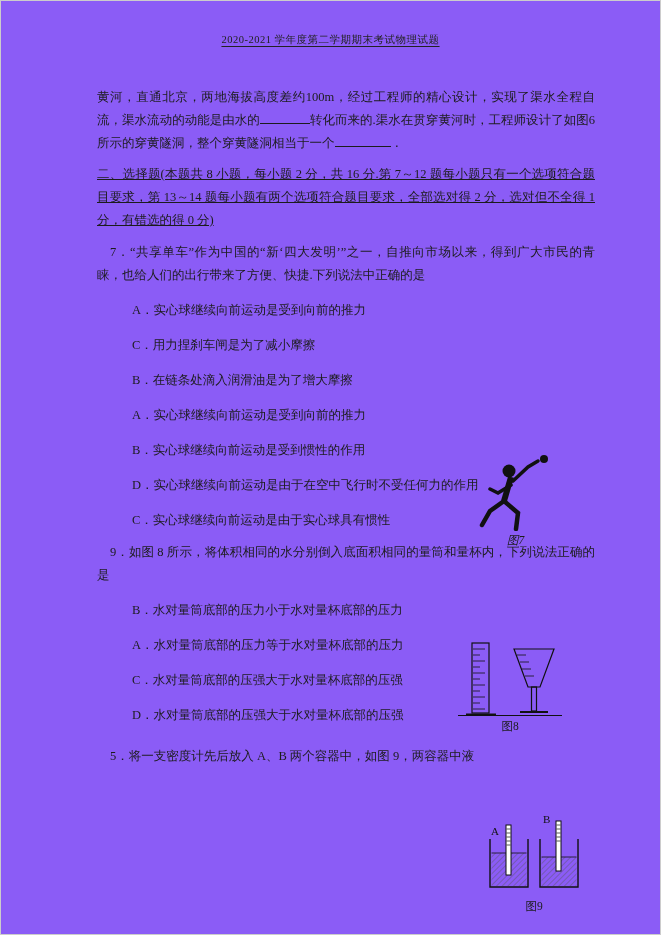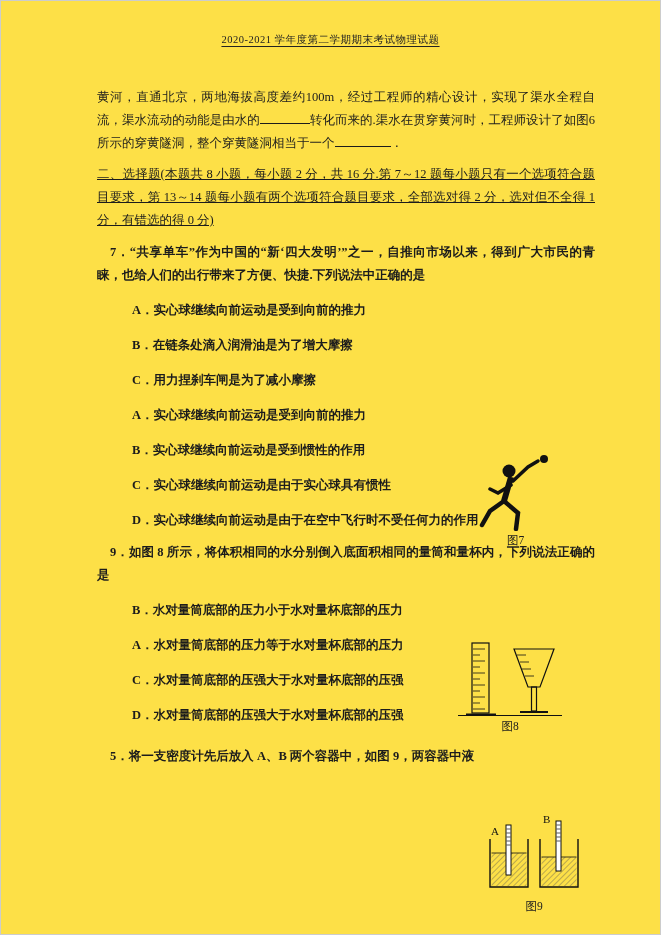--- a/index.html
+++ b/index.html
@@ -4,36 +4,36 @@
 <style>
   * { margin:0; padding:0; box-sizing:border-box; }
   html,body { background:#ffffff; }
   body {
     width:661px; height:935px;
     font-family:"Liberation Serif","DejaVu Serif",serif;
     color:#1c1c1c;
   }
   .page {
     position:relative; width:661px; height:935px;
-    background:#fde047; overflow:hidden;
+    background:#8b5cf6; overflow:hidden;
     border:1px solid #cccccc;
   }
   .header-title {
     position:absolute; top:32px; left:0; width:100%;
     text-align:center; font-size:10.5px; letter-spacing:0.5px;
     text-decoration:underline; text-underline-offset:3px;
     color:#222;
   }
   .content {
     position:absolute; left:95px; top:84px; width:500px;
     font-size:12.5px; line-height:23px; text-align:justify;
   }
   .para { margin:1px; }
   .section-heading { margin-top:8px;text-decoration:underline; }
-  .question { margin-top:9px;font-weight:bold; }
+  .question { margin-top:9px; }
   .question-10 { margin-top:18px; }
   .stem { text-indent:13px; }
   .option { padding-left:35px; margin-top:12px; }
   .blank {
     display:inline-block; height:13px; vertical-align:baseline;
     border-bottom:1px solid #1c1c1c;
   }
   .blank-1 { width:50px; }
   .blank-2 { width:56px; }
   .figure { position:absolute; text-align:center; }
@@ -53,46 +53,46 @@
 
   <div class="content">
 
     <p class="para"><span>黄河，直通北京，两地海拔高度差约100m，经过工程师的精心设计，实现了渠水全程自流，渠水流动的动能是由水的</span><span class="blank blank-1"></span><span>转化而来的.渠水在贯穿黄河时，工程师设计了如图6所示的穿黄隧洞，整个穿黄隧洞相当于一个</span><span class="blank blank-2"></span><span>．</span></p>
 
     <p class="para section-heading">二、选择题(本题共 8 小题，每小题 2 分，共 16 分.第 7～12 题每小题只有一个选项符合题目要求，第 13～14 题每小题有两个选项符合题目要求，全部选对得 2 分，选对但不全得 1 分，有错选的得 0 分)</p>
 
     <div class="question">
       <p class="para stem"><span>7．</span><span>“共享单车”作为中国的“新‘四大发明’”之一，自推向市场以来，得到广大市民的青睐，也给人们的出行带来了方便、快捷.下列说法中正确的是</span></p>
       <p class="para option">A．实心球继续向前运动是受到向前的推力</p>
+      <p class="para option">C．用力捏刹车闸是为了减小摩擦</p>
       <p class="para option">B．在链条处滴入润滑油是为了增大摩擦</p>
-      <p class="para option">C．用力捏刹车闸是为了减小摩擦</p>
     </div>
 
     <div class="question">
       <p class="para option">A．实心球继续向前运动是受到向前的推力</p>
       <p class="para option">B．实心球继续向前运动是受到惯性的作用</p>
+      <p class="para option">D．实心球继续向前运动是由于在空中飞行时不受任何力的作用</p>
       <p class="para option">C．实心球继续向前运动是由于实心球具有惯性</p>
-      <p class="para option">D．实心球继续向前运动是由于在空中飞行时不受任何力的作用</p>
     </div>
 
     <div class="question">
       <p class="para stem"><span>9．</span><span>如图 8 所示，将体积相同的水分别倒入底面积相同的量筒和量杯内，下列说法正确的是</span></p>
       <p class="para option">B．水对量筒底部的压力小于水对量杯底部的压力</p>
       <p class="para option">A．水对量筒底部的压力等于水对量杯底部的压力</p>
       <p class="para option">C．水对量筒底部的压强大于水对量杯底部的压强</p>
       <p class="para option">D．水对量筒底部的压强大于水对量杯底部的压强</p>
     </div>
 
     <div class="question question-10">
       <p class="para stem"><span>5．</span><span>将一支密度计先后放入 A、B 两个容器中，如图 9，两容器中液</span></p>
     </div>
 
   </div>
 
-  <div class="figure" style="left:462px; top:448px; width:105px;">
+  <div class="figure" style="left:462px; top:448px; width:105px;font-style:italic;">
     <svg width="100" height="82" viewBox="0 0 100 82">
       <circle cx="78" cy="10" r="4" fill="#111"></circle>
       <circle cx="43" cy="22" r="6.5" fill="#111"></circle>
       <line x1="45" y1="28" x2="38" y2="52" stroke="#111" stroke-width="6"></line>
       <polyline points="47,32 62,18 72,12" fill="none" stroke="#111" stroke-width="3.5" stroke-linecap="round"></polyline>
       <polyline points="45,36 32,44 24,40" fill="none" stroke="#111" stroke-width="3.5" stroke-linecap="round"></polyline>
       <polyline points="38,52 24,62 16,76" fill="none" stroke="#111" stroke-width="4.5" stroke-linecap="round"></polyline>
       <polyline points="38,52 52,64 50,80" fill="none" stroke="#111" stroke-width="4.5" stroke-linecap="round"></polyline>
     </svg>
     <div class="figcaption">图7</div>

